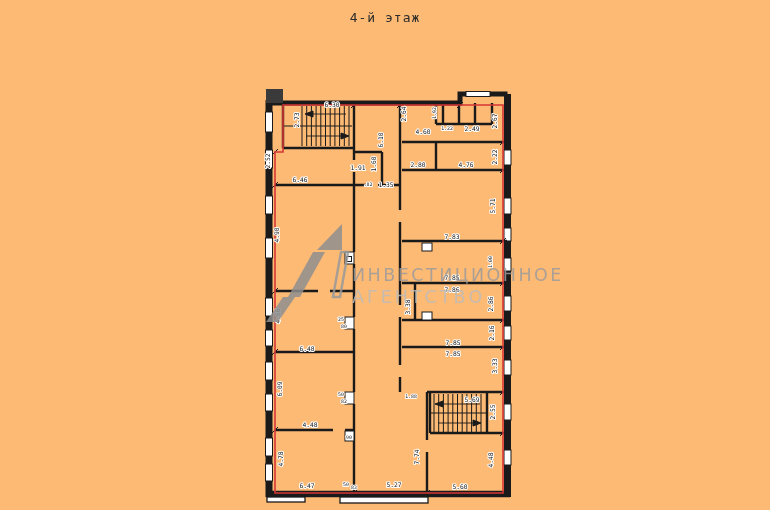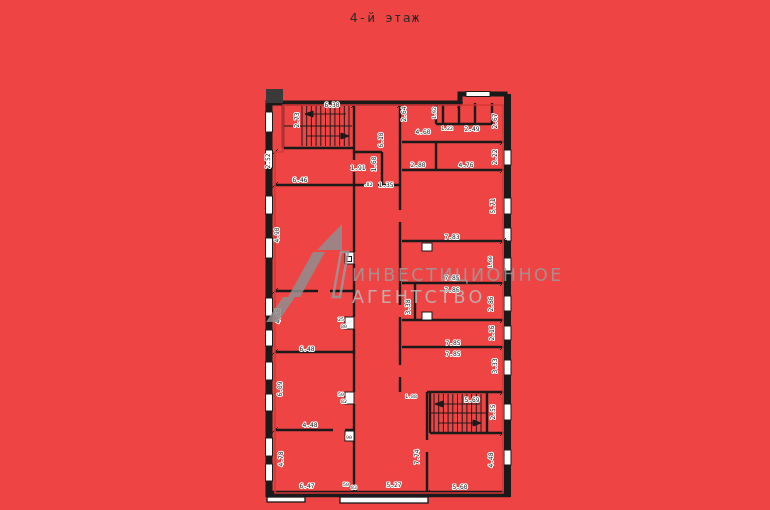--- a/index.html
+++ b/index.html
@@ -1,16 +1,16 @@
 <!DOCTYPE html>
 <html><head>
 <meta charset="utf-8">
 <style>
   html,body{margin:0;padding:0;background:#ffffff;}
-  .canvas{position:relative;width:770px;height:510px;background:#ef4444;overflow:hidden;
+  .canvas{position:relative;width:770px;height:510px;background:#fdba74;overflow:hidden;
           font-family:"DejaVu Sans Mono",monospace;}
   .title{position:absolute;top:10px;left:0;width:770px;text-align:center;
          font-size:13px;letter-spacing:1px;color:#2b2b2b;}
   svg{position:absolute;left:0;top:0;}
   .dim{font-family:"DejaVu Sans Mono",monospace;font-size:6.3px;fill:#141414;
        paint-order:stroke;stroke:#ffffff;stroke-width:2px;stroke-linejoin:round;}
   .dim-sm{font-size:4.8px;}
   .wm-t1{font-family:"DejaVu Sans",sans-serif;font-size:17.5px;letter-spacing:2.5px;fill:#9c9c9c;}
   .wm-t2{font-family:"DejaVu Sans",sans-serif;font-size:17.5px;letter-spacing:3px;fill:#bcbcbc;}
 </style>

